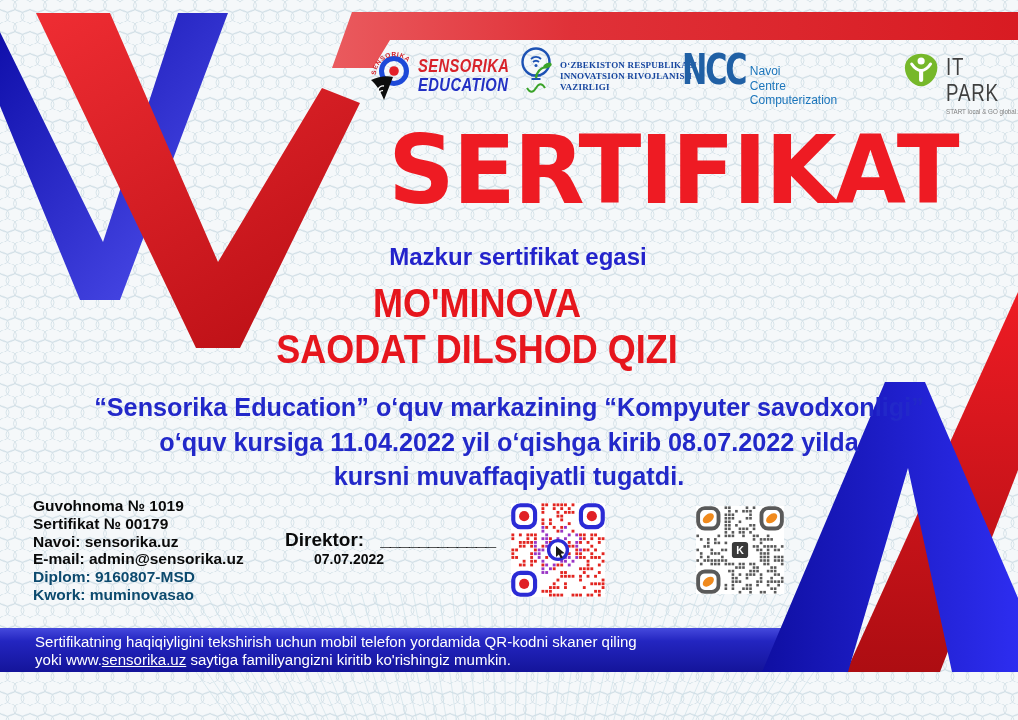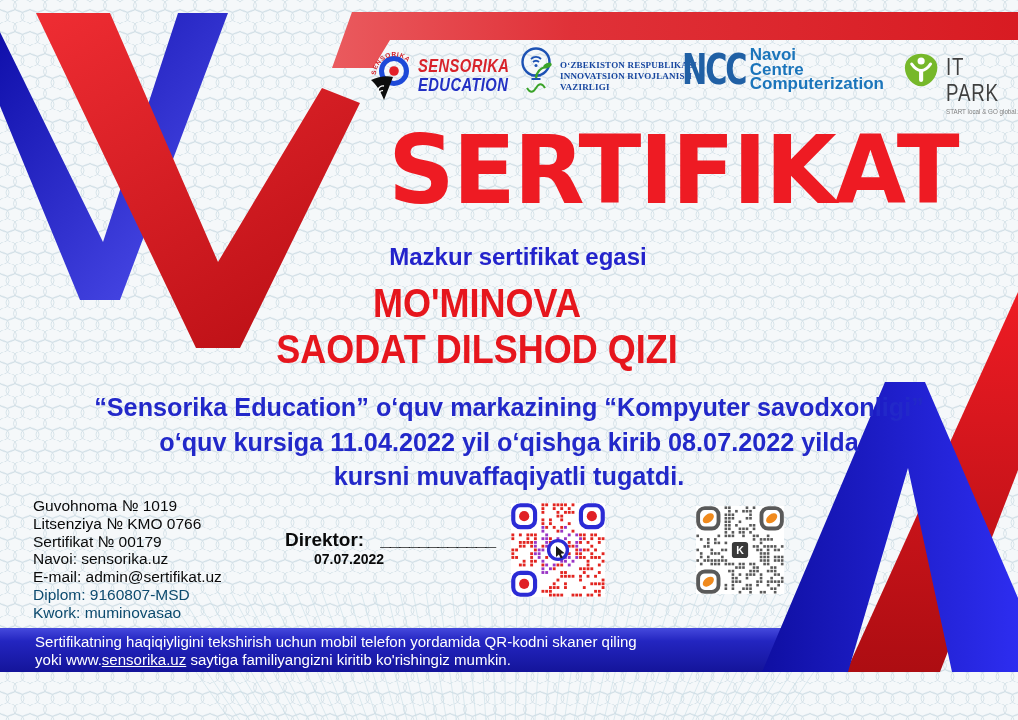--- a/index.html
+++ b/index.html
@@ -13,38 +13,38 @@
   .sens-words{margin-left:2px;margin-top:13px;font-style:italic;font-weight:bold;
               transform:scaleX(.82);transform-origin:left;line-height:19px;font-size:18px;letter-spacing:.5px;}
   .sens-w1{color:#d8232a;}
   .sens-w2{color:#2230c4;}
   .logo-ministry{left:516px;top:44px;display:flex;}
   .ministry-text{margin-left:4px;margin-top:16px;font-family:"Liberation Serif",serif;
                  font-weight:bold;font-size:9px;line-height:11px;color:#16459f;letter-spacing:.2px;}
   .logo-ncc{left:682px;top:48px;display:flex;}
   .ncc-glyph{font-family:"DejaVu Sans",sans-serif;font-weight:bold;font-size:42px;line-height:44px;
              color:#2060a5;letter-spacing:-3px;transform:scaleX(.72);transform-origin:left;}
-  .ncc-text{margin-left:-20px;margin-top:0;font-weight:bold;font-size:17px;line-height:14.5px;color:#1b75bb;}
+  .ncc-text{margin-left:-20px;margin-top:16px;font-weight:normal;font-size:12px;line-height:14.5px;color:#1b75bb;}
   .logo-itpark{left:904px;top:50px;display:flex;}
   .itpark-words{margin-left:8px;margin-top:4px;}
   .itpark-title{font-size:24px;color:#3f3f3f;letter-spacing:1px;transform:scaleX(.78);transform-origin:left;line-height:26px;}
   .itpark-sub{font-size:6.8px;color:#808080;margin-top:2px;transform:scaleX(.92);transform-origin:left;white-space:nowrap;}
 
   
   .title{left:330px;top:120px;width:686px;text-align:center;font-family:"DejaVu Sans",sans-serif;
          font-weight:bold;font-size:95px;line-height:100px;color:#ee1b23;letter-spacing:-2px;
          transform:scaleX(.97);transform-origin:center;white-space:nowrap;}
   .intro{left:0;top:243px;width:1036px;text-align:center;font-weight:bold;font-size:24px;color:#2323cb;}
   .name{left:0;top:280px;width:1060px;text-align:center;font-weight:bold;font-size:40px;line-height:46px;
         color:#e6161d;transform:scaleX(.9);transform-origin:left;}
   .course{left:0;top:390px;width:1018px;text-align:center;font-weight:bold;font-size:26px;
           line-height:34.5px;color:#2228c9;transform:scaleX(.97);transform-origin:center;}
 
   
-  .info{left:33px;top:497px;font-weight:normal;font-size:15.5px;line-height:17.8px;color:#0a0a0a;}
+  .info{left:33px;top:497px;font-weight:bold;font-size:15.5px;line-height:17.8px;color:#0a0a0a;}
   .info .blue{color:#0c4a6e;}
 
   
   .sig{left:285px;top:529px;font-weight:bold;font-size:19px;color:#0a0a0a;white-space:nowrap;}
   .sig .line{margin-left:16px;letter-spacing:-1px;}
   .sig-date{left:287px;top:551px;font-weight:bold;font-size:14px;color:#0a0a0a;margin-left:27px;}
 
   
   .footer-text{left:35px;top:633px;color:#ffffff;font-size:15.5px;line-height:18px;
                transform:scaleX(.97);transform-origin:left;white-space:nowrap;}
@@ -233,24 +233,23 @@
     <div>SAODAT DILSHOD QIZI</div>
   </div>
   <div class="abs course">
     <div>“Sensorika Education” o‘quv markazining “Kompyuter savodxonligi”</div>
     <div>o‘quv kursiga 11.04.2022 yil o‘qishga kirib 08.07.2022 yilda</div>
     <div>kursni muvaffaqiyatli tugatdi.</div>
   </div>
 
   <div class="abs info">
     <div>Guvohnoma № 1019</div>
-    <div>Litsenziya № KMO 0766</div>
     <div>Sertifikat № 00179</div>
     <div>Navoi: sensorika.uz</div>
-    <div>E-mail: admin@sertifikat.uz</div>
+    <div>E-mail: admin@sensorika.uz</div>
     <div class="blue">Diplom: 9160807-MSD</div>
     <div class="blue">Kwork: muminovasao</div>
   </div>
 
   <div class="abs sig">
     <span>Direktor:</span><span class="line">____________</span>
   </div>
   <div class="abs sig-date">07.07.2022</div>
 
   <svg id="qr1" class="abs qr" style="left:511px;top:503px;" width="94" height="94" viewBox="0 0 94 94">

